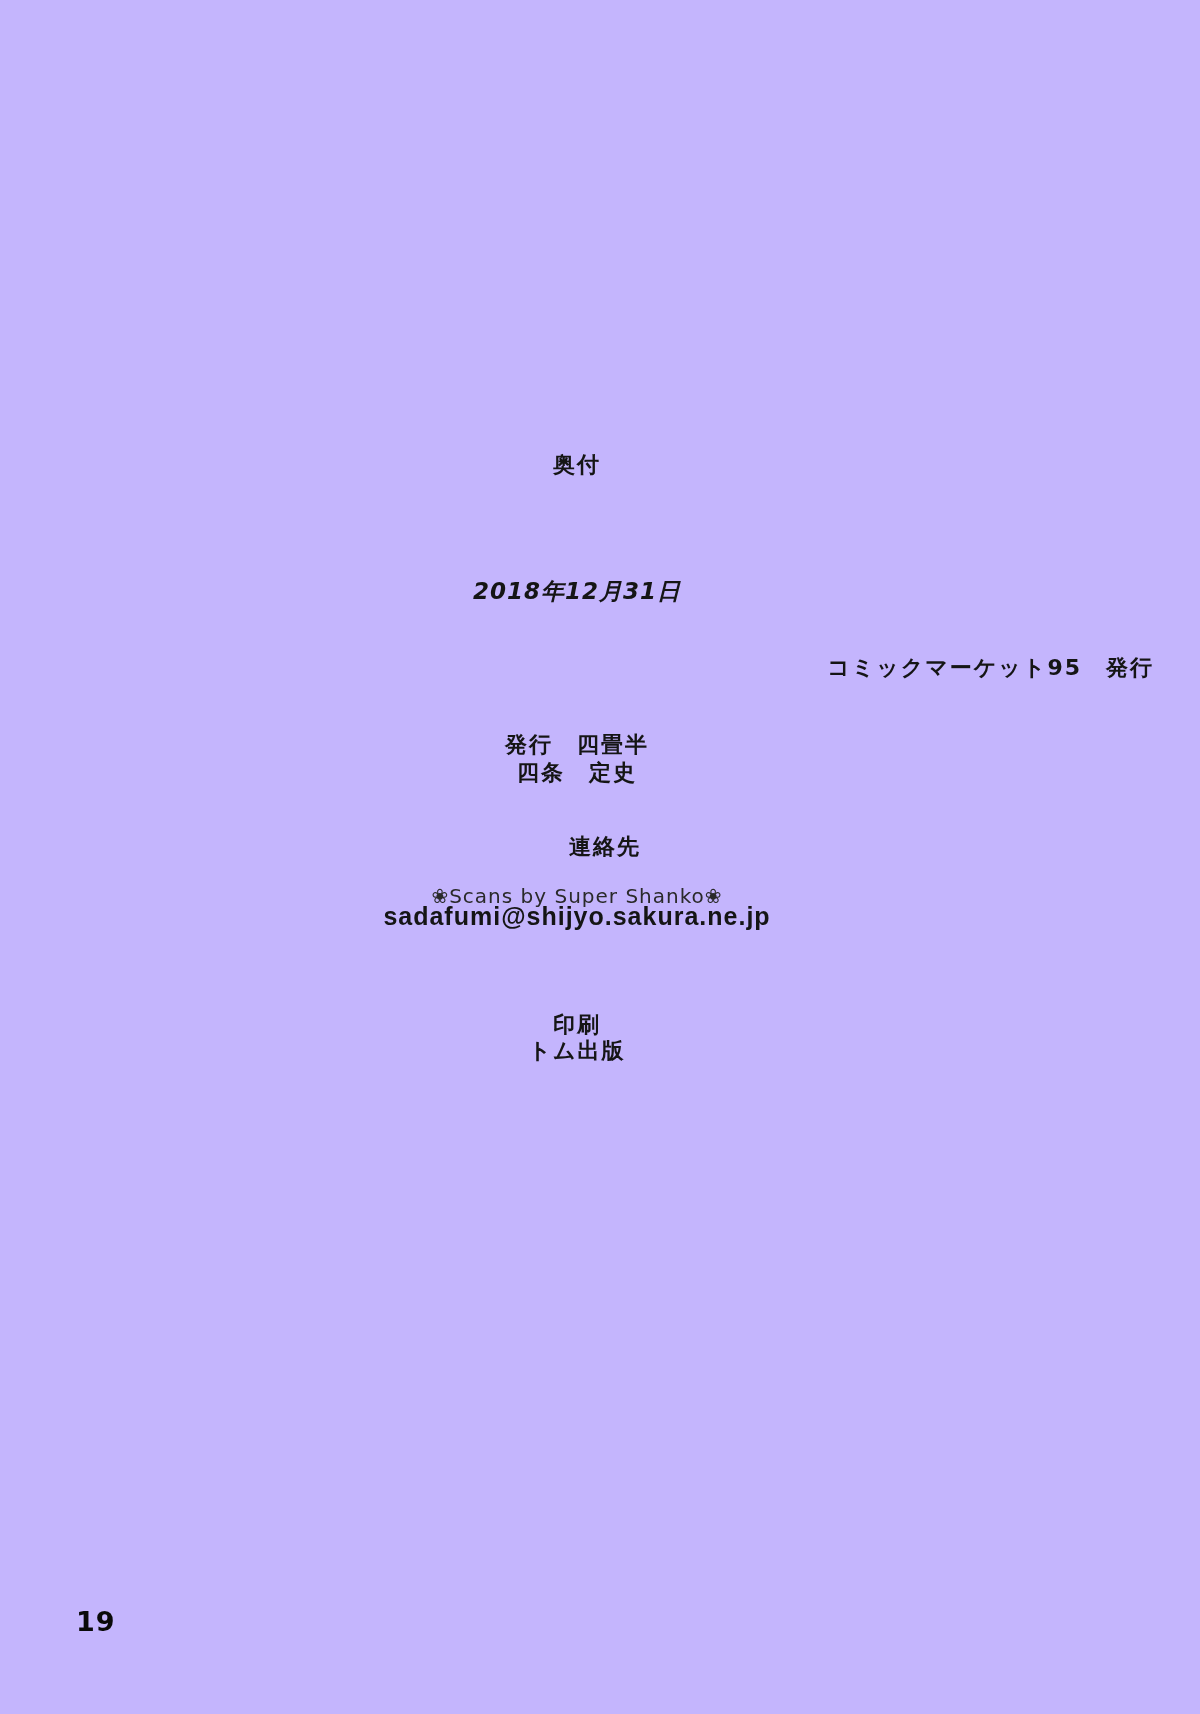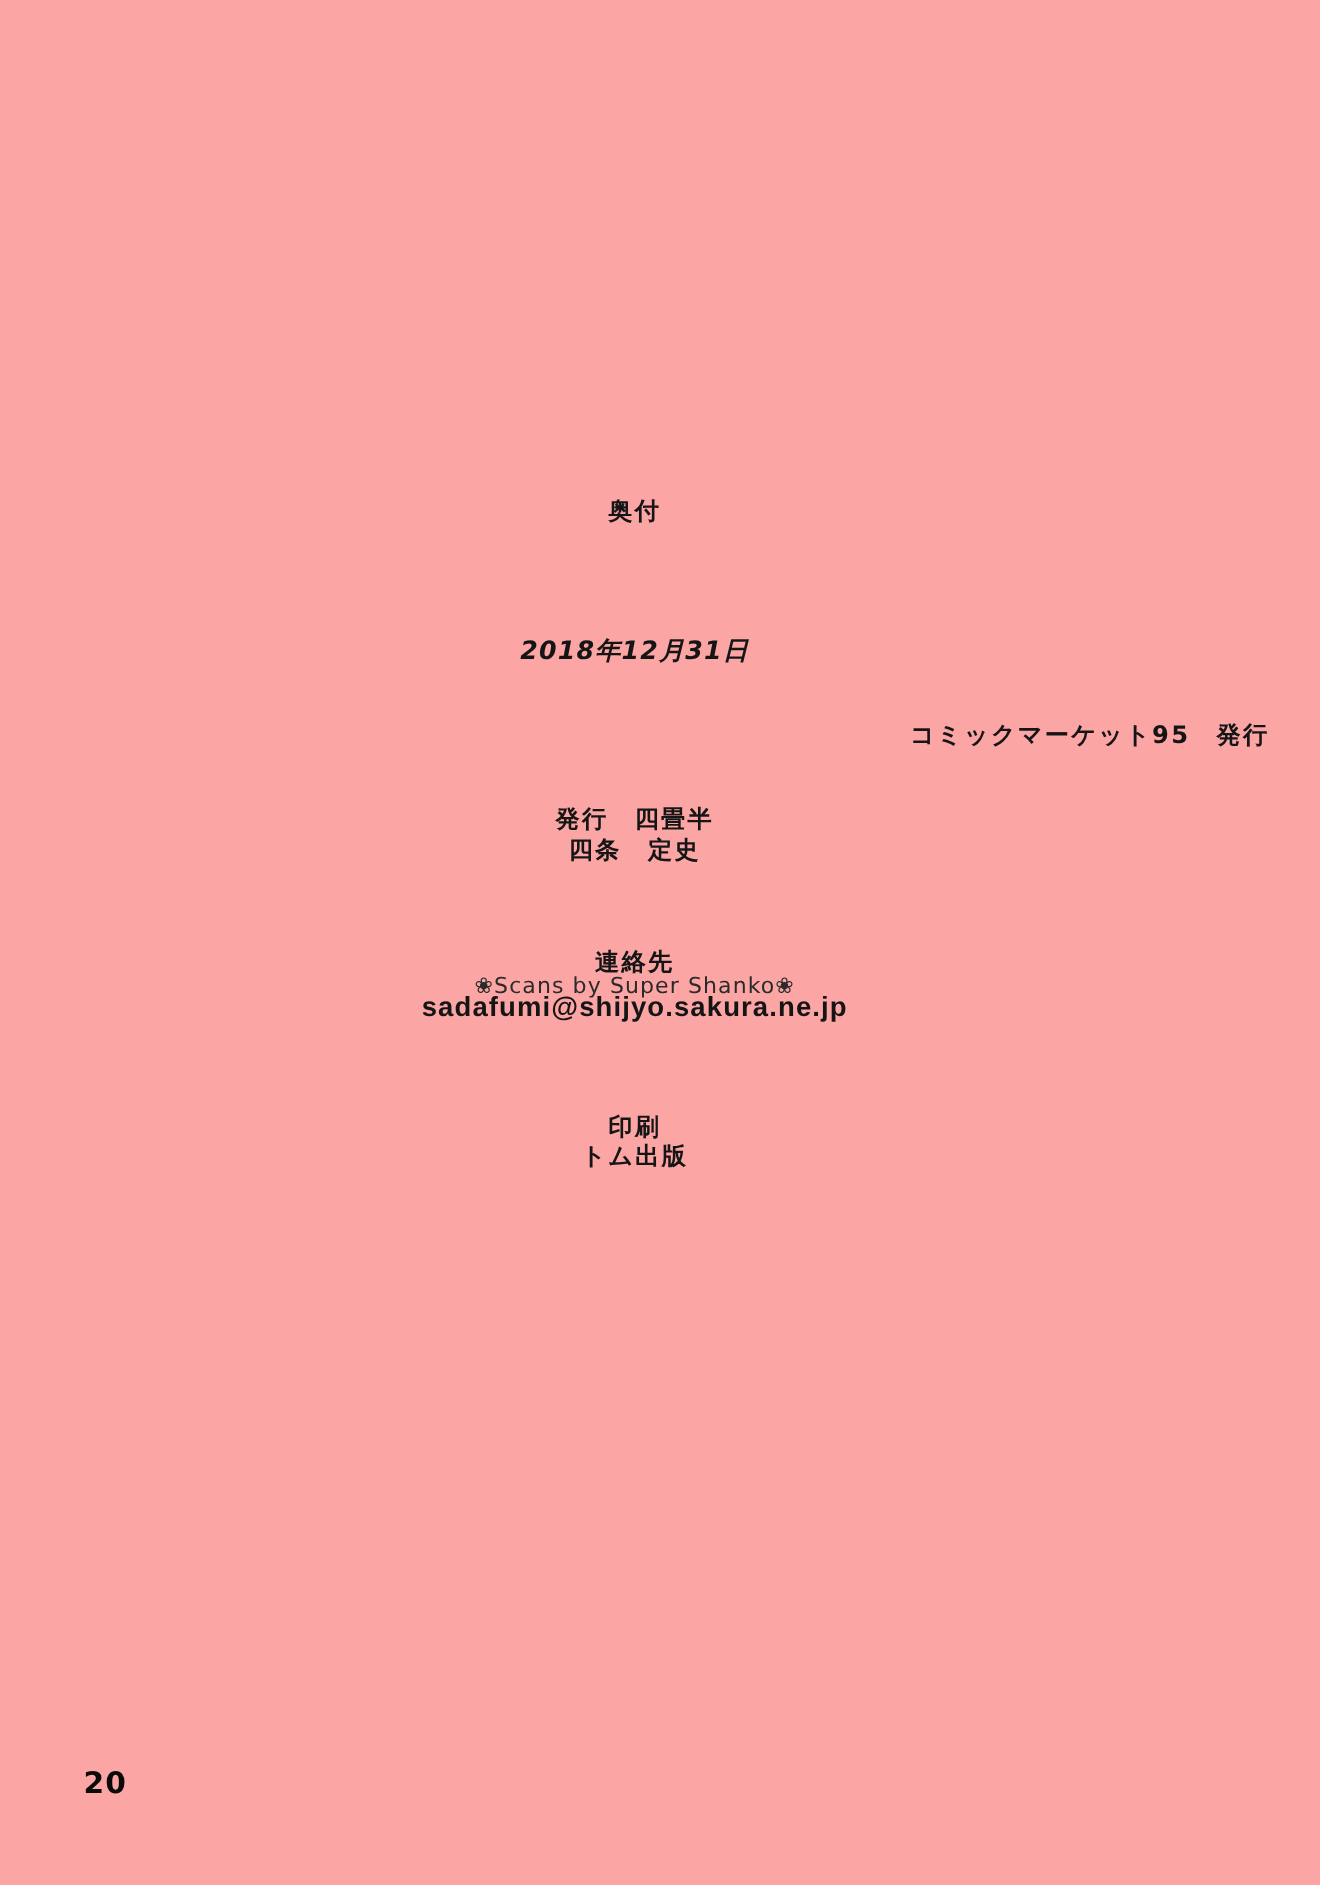--- a/index.html
+++ b/index.html
@@ -11,40 +11,40 @@
     width: 1200px;
     height: 1714px;
     position: relative;
     font-family: "DejaVu Sans", sans-serif;
     color: #151515;
     overflow: hidden;
   }
   .page {
     position: absolute;
     inset: 0;
-    background: #fca5a5;
+    background: #c4b5fd;
   }
   
   .colophon-line {
     position: absolute;
     left: 0;
     width: 1154px; 
     text-align: center;
     font-weight: bold;
     font-size: 22px;
     letter-spacing: 2px;
     white-space: pre;
     color: #151515;
   }
   .line-title      { top: 450px; }
   .line-date       { top: 576px; font-size: 23px; letter-spacing: 1px; font-style: italic; }
   .line-event      { top: 653px; text-align: right; }
   .line-publisher  { top: 730px; }
   .line-author     { top: 758px; }
-  .line-contact    { top: 860px; }
+  .line-contact    { top: 832px; margin-left: 28px; }
   .line-email      {
     top: 902px;
     font-family: Liberation Sans, sans-serif;
     font-size: 25px;
     letter-spacing: 1px;
   }
   .line-scans      {
     top: 884px;
     font-size: 20px;
     font-weight: 500;
@@ -82,15 +82,15 @@
   <div class="colophon-line line-contact">連絡先</div>
 
   <div class="colophon-line line-email">sadafumi@shijyo.sakura.ne.jp</div>
 
   <div class="colophon-line line-scans">❀Scans by Super Shanko❀</div>
 
   <div class="colophon-line line-printer">トム出版</div>
 
   <div class="colophon-line line-printing">印刷</div>
 
-  <div class="page-number">20</div>
+  <div class="page-number">19</div>
 
 </div>
 
 </body></html>

